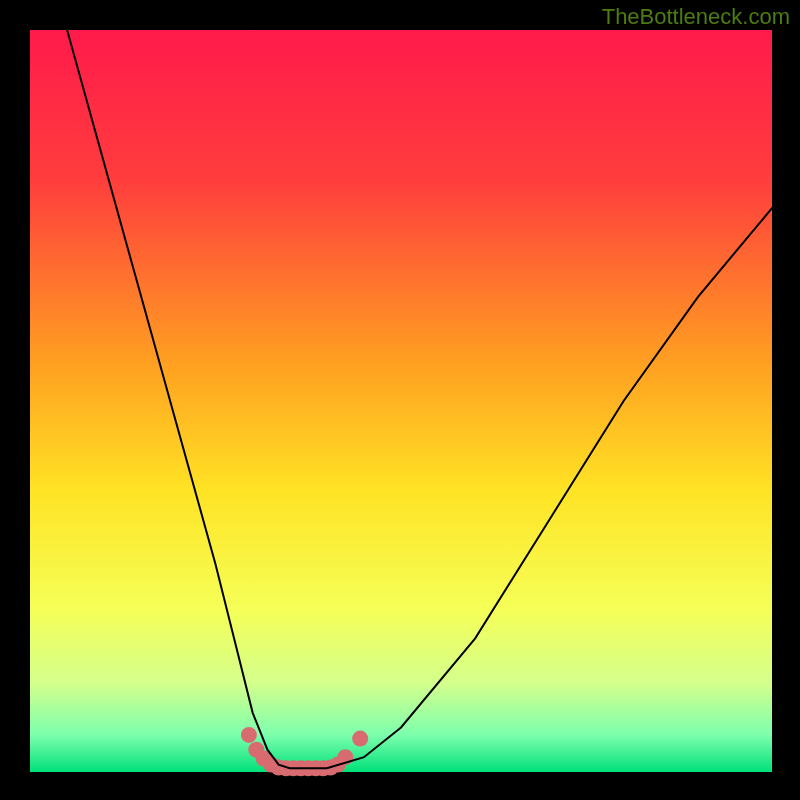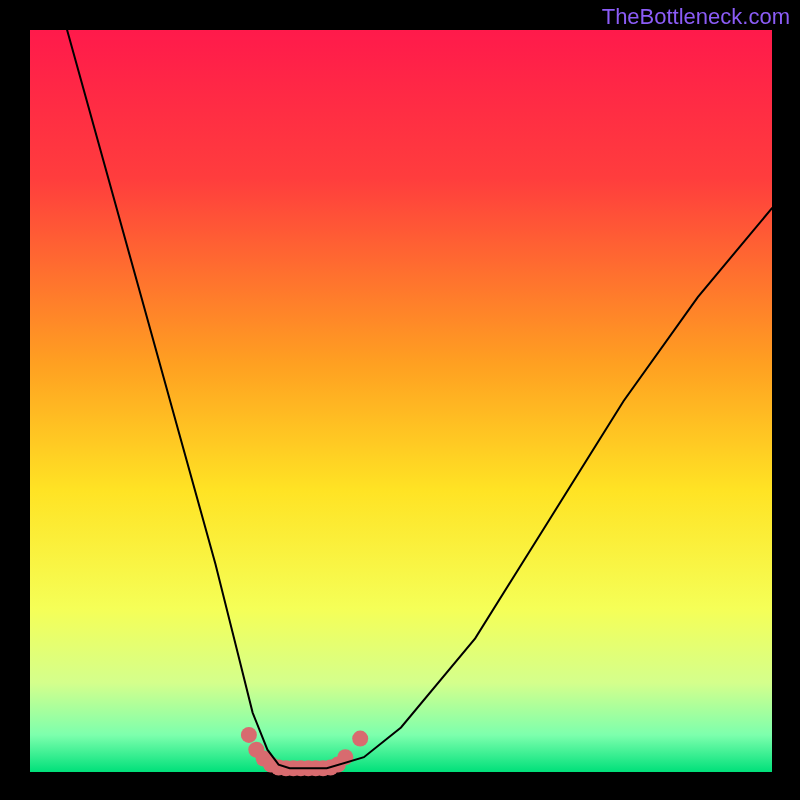--- a/index.html
+++ b/index.html
@@ -12,21 +12,21 @@
     width: 800px;
     height: 800px;
     position: relative;
     background: #000;
     overflow: hidden;
   }
   .watermark {
     position: absolute;
     top: 4px;
     right: 10px;
-    color: #8b5cf6;
+    color: #4d7c0f;
     font-size: 22px;
     z-index: 5;
     font-family: Arial, sans-serif;
     text-align: center;
   }
   svg {
     display: block;
   }
 </style>
 </head>

